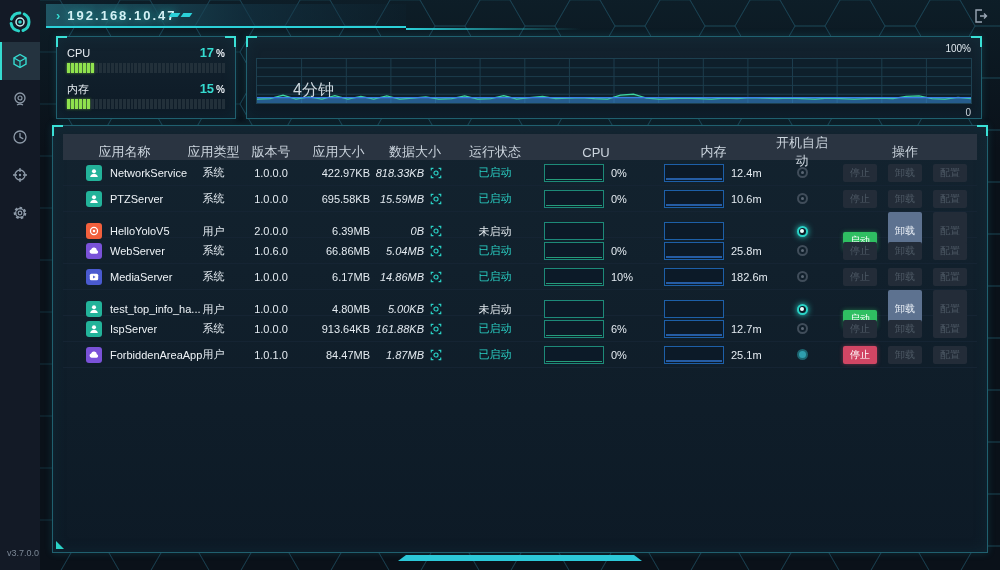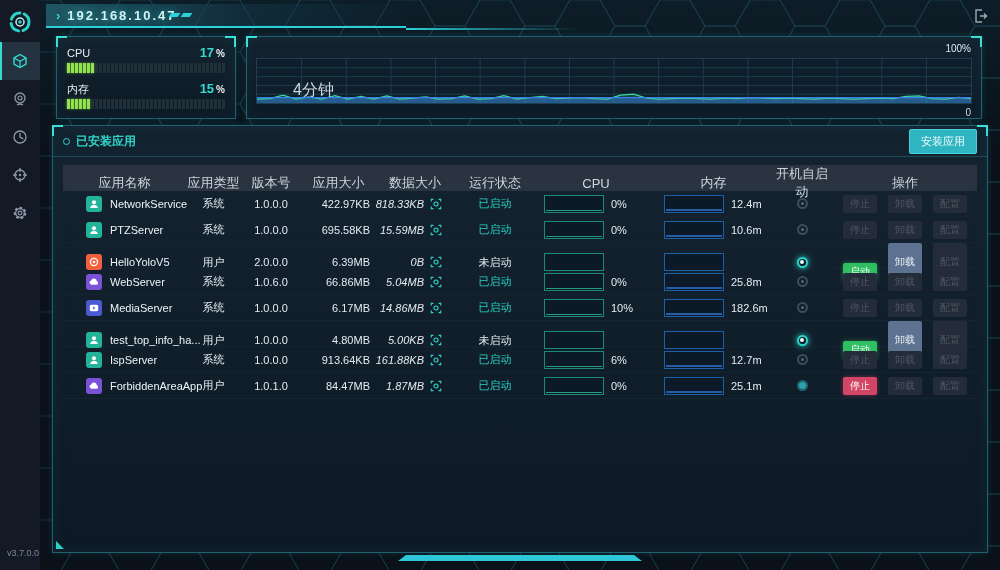--- a/index.html
+++ b/index.html
@@ -294,27 +294,20 @@
           <polyline points="0.0,41.9 13.0,41.4 26.0,37.7 38.9,41.9 51.9,39.6 64.9,41.9 77.9,38.2 90.9,41.9 103.9,39.1 116.8,41.9 129.8,38.6 142.8,41.9 155.8,40.9 168.8,39.6 181.7,41.9 194.7,41.4 207.7,38.6 220.7,41.9 233.7,41.4 246.7,38.2 259.6,41.9 272.6,40.5 285.6,39.1 298.6,41.4 311.6,40.9 324.5,40.5 337.5,41.4 350.5,41.9 363.5,37.7 376.5,36.8 389.5,40.9 402.4,41.9 415.4,41.4 428.4,40.9 441.4,41.4 454.4,41.9 467.3,40.9 480.3,41.4 493.3,40.5 506.3,40.9 519.3,41.4 532.3,40.9 545.2,41.4 558.2,41.9 571.2,40.9 584.2,41.4 597.2,41.9 610.1,41.4 623.1,40.9 636.1,41.4 649.1,39.1 662.1,38.6 675.1,41.4 688.0,41.9 701.0,40.0 714.0,41.4" fill="none" stroke="#3ed6a0" stroke-width="1.3"></polyline>
           <polyline points="0.0,40.5 13.0,40.5 26.0,40.5 38.9,40.5 51.9,40.5 64.9,40.5 77.9,40.3 90.9,40.5 103.9,40.5 116.8,40.5 129.8,40.5 142.8,40.5 155.8,40.5 168.8,40.3 181.7,40.5 194.7,40.5 207.7,40.5 220.7,40.5 233.7,40.5 246.7,40.5 259.6,40.3 272.6,40.5 285.6,40.5 298.6,40.5 311.6,40.5 324.5,40.5 337.5,40.5 350.5,40.3 363.5,40.3 376.5,40.5 389.5,40.5 402.4,40.5 415.4,40.5 428.4,40.5 441.4,40.3 454.4,40.5 467.3,40.5 480.3,40.5 493.3,40.5 506.3,40.5 519.3,40.5 532.3,40.3 545.2,40.5 558.2,40.5 571.2,40.5 584.2,40.5 597.2,40.5 610.1,40.5 623.1,40.3 636.1,40.5 649.1,40.5 662.1,40.5 675.1,40.5 688.0,40.5 701.0,40.5 714.0,40.5" fill="none" stroke="#3a7ce8" stroke-width="1.3"></polyline>
         </svg>
     </div>
     <span class="xlab">4分钟</span>
     <span class="ymin">0</span>
   </div>
 
   <div class="panel apps-panel">
     <div class="tri"></div>
-    <div class="title-row">
-      <span class="p-title">
-        <i class="bullet"></i>
-        <span>已安装应用</span>
-      </span>
-      <button class="install-btn">安装应用</button>
-    </div>
     <div class="tbl">
       <div class="thead-row" id="thead">
           <div class="th">应用名称</div>
           <div class="th">应用类型</div>
           <div class="th">版本号</div>
           <div class="th">应用大小</div>
           <div class="th">数据大小</div>
           <div class="th">运行状态</div>
           <div class="th">CPU</div>
           <div class="th">内存</div>

